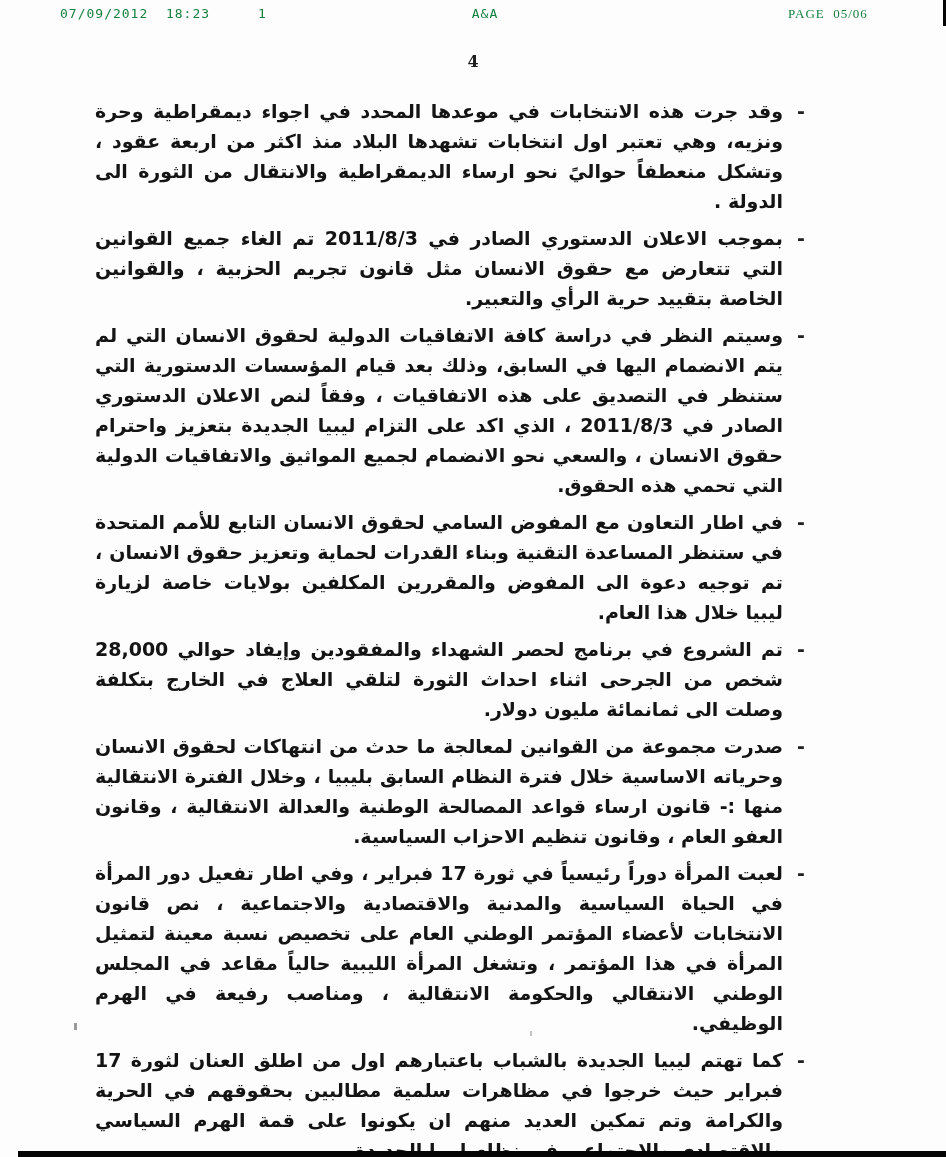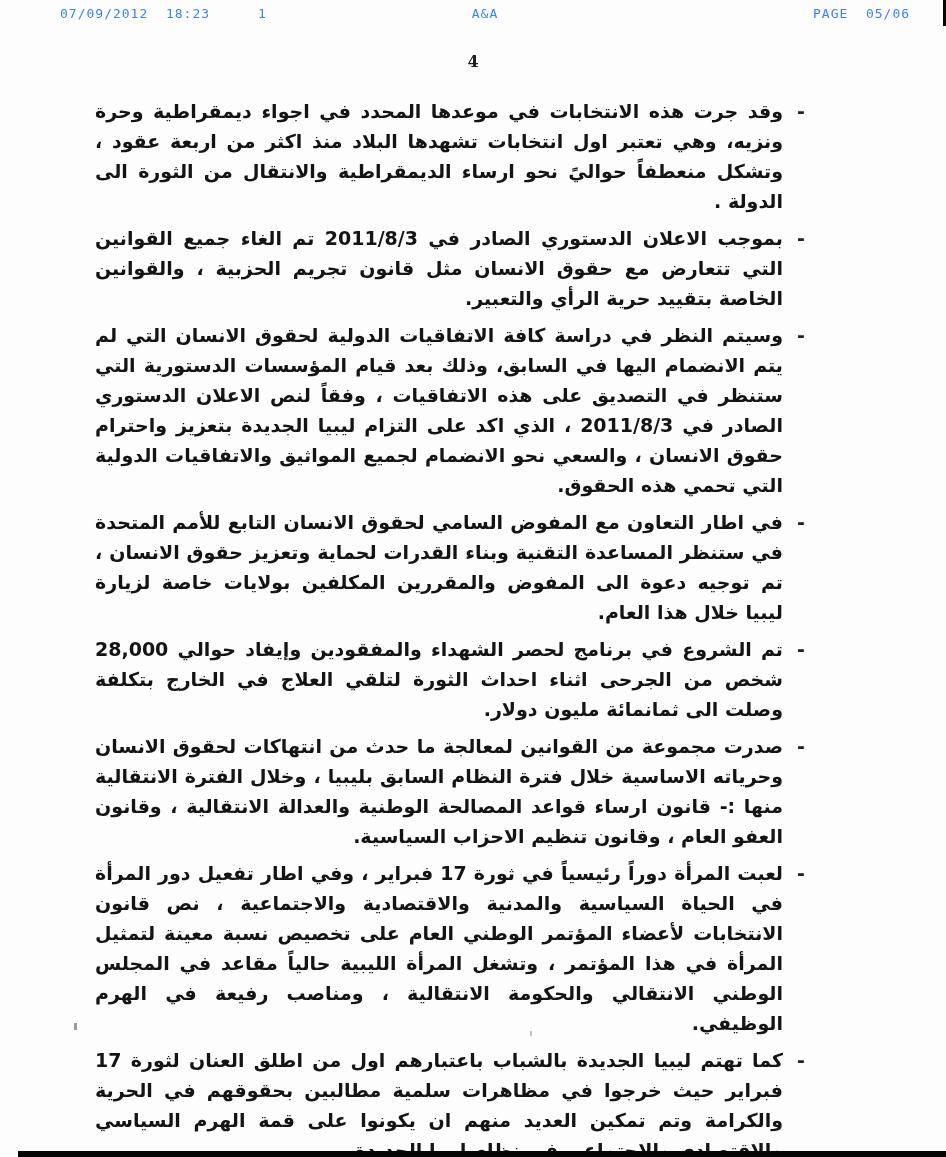--- a/index.html
+++ b/index.html
@@ -8,27 +8,27 @@
     width:946px;height:1157px;
     margin:0 auto;
     background:#fdfdfd;
     overflow:hidden;
     font-family:"DejaVu Sans",sans-serif;
   }
   
   .fax-header{
     position:absolute;top:4px;left:0;width:100%;height:22px;
     font-family:"DejaVu Sans Mono","Liberation Mono",monospace;
-    font-size:13px;color:#3b82f6;letter-spacing:1px;white-space:pre;
+    font-size:13px;color:#15803d;letter-spacing:1px;white-space:pre;
   }
   .fax-header span{position:absolute;top:2px;}
   .fx-datetime{left:60px;}
   .fx-station{left:258px;}
   .fx-center{left:0;width:100%;text-align:center;padding-left:12px;}
-  .fx-page{left:813px;}
+  .fx-page{left:788px;font-family:Liberation Serif, serif;}
   
   .page-number{
     position:absolute;top:52px;left:0;width:100%;
     text-align:center;
     font-family:"DejaVu Serif","Liberation Serif",serif;
     font-weight:bold;font-size:16px;color:#1c1c1c;
   }
   
   .content{
     position:absolute;top:96px;left:95px;width:712px;

